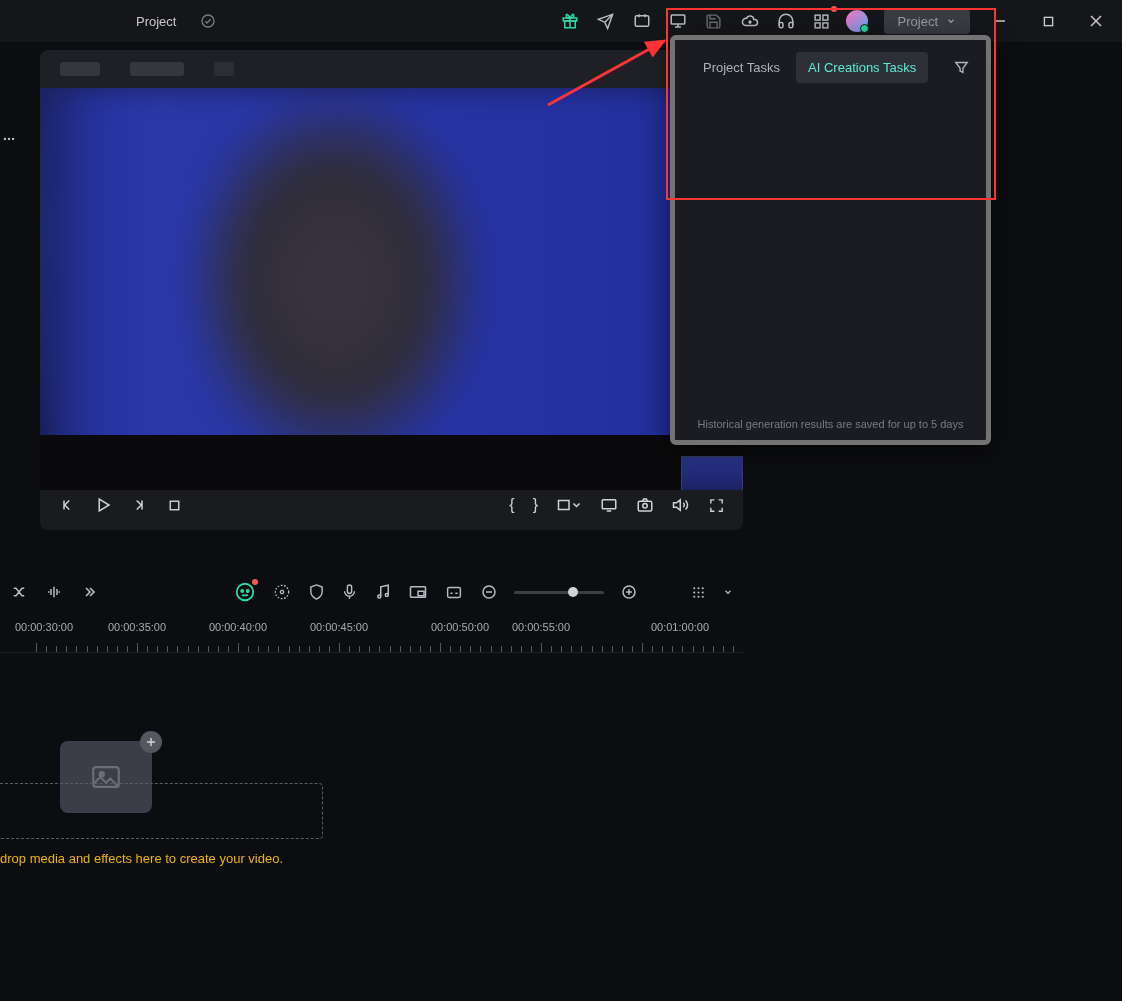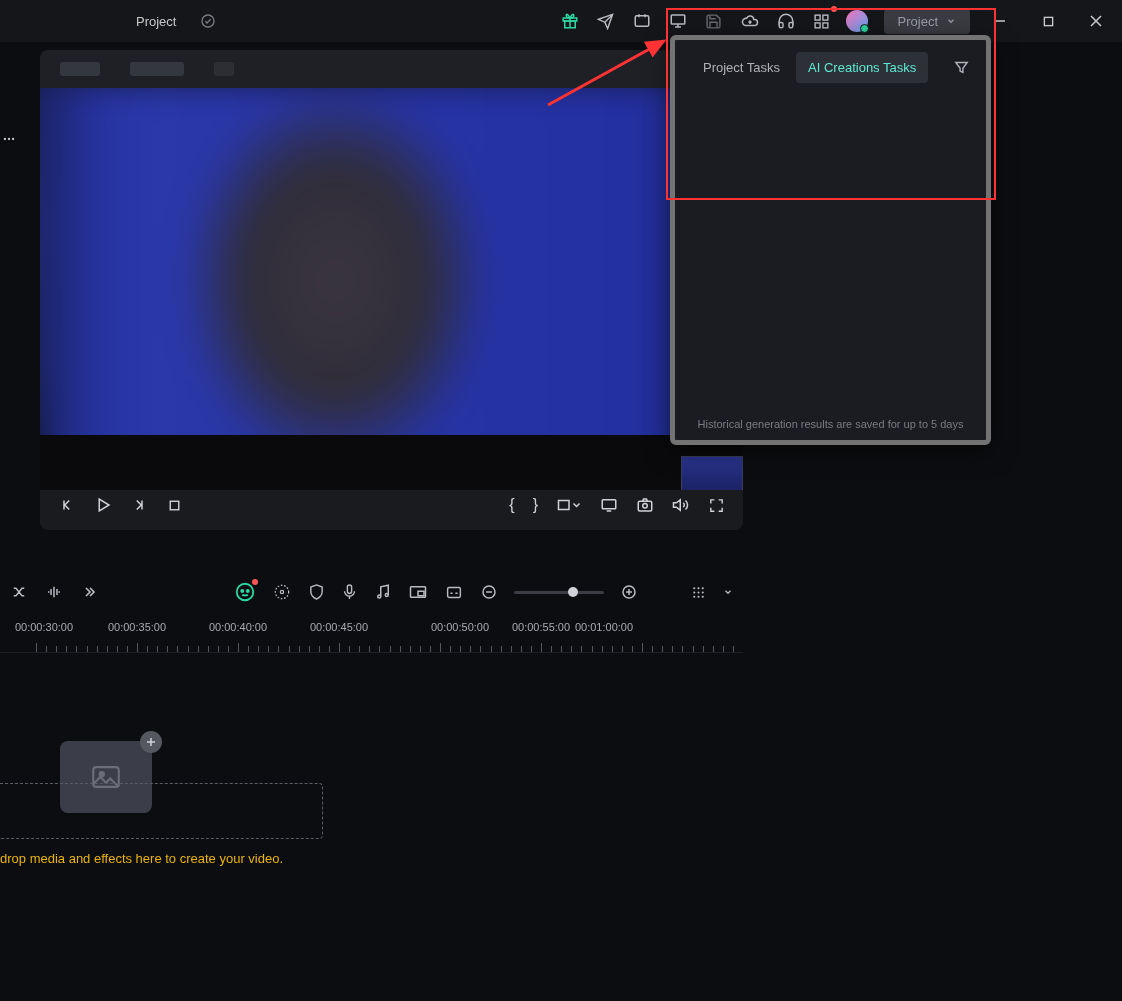--- a/index.html
+++ b/index.html
@@ -356,21 +356,21 @@
 </div>
 
 <div class="timeline-area">
   <div class="ruler" id="ruler">
       <div class="ruler-label" style="left: 44px;">00:00:30:00</div>
       <div class="ruler-label" style="left: 137px;">00:00:35:00</div>
       <div class="ruler-label" style="left: 238px;">00:00:40:00</div>
       <div class="ruler-label" style="left: 339px;">00:00:45:00</div>
       <div class="ruler-label" style="left: 425px; margin-left: 35px;">00:00:50:00</div>
       <div class="ruler-label" style="left: 541px;">00:00:55:00</div>
-      <div class="ruler-label" style="left: 604px;">00:01:00:00</div>
+      <div class="ruler-label" style="left: 680px;">00:01:00:00</div>
       <div class="ruler-ticks">
         <div class="tick maj" style="left: 36px;"></div>
         <div class="tick" style="left: 46.1px;"></div>
         <div class="tick" style="left: 56.2px;"></div>
         <div class="tick" style="left: 66.3px;"></div>
         <div class="tick" style="left: 76.4px;"></div>
         <div class="tick" style="left: 86.5px;"></div>
         <div class="tick" style="left: 96.6px;"></div>
         <div class="tick" style="left: 106.7px;"></div>
         <div class="tick" style="left: 116.8px;"></div>

